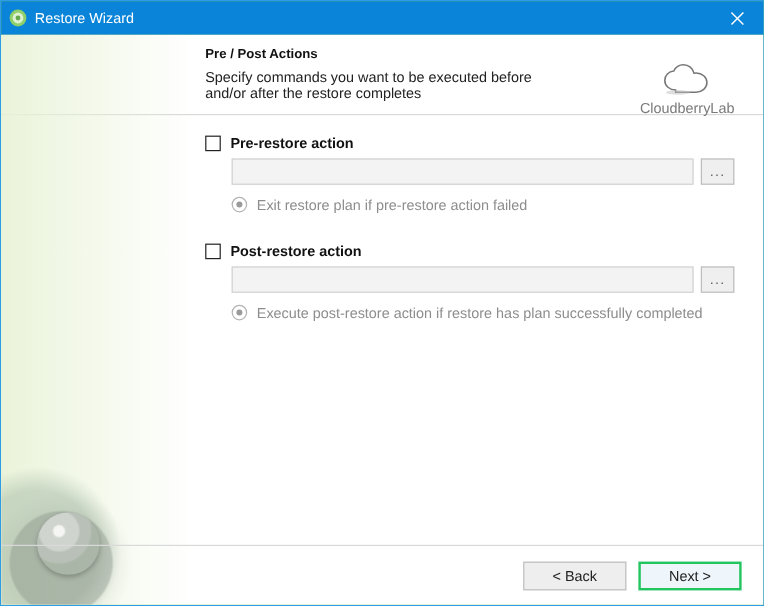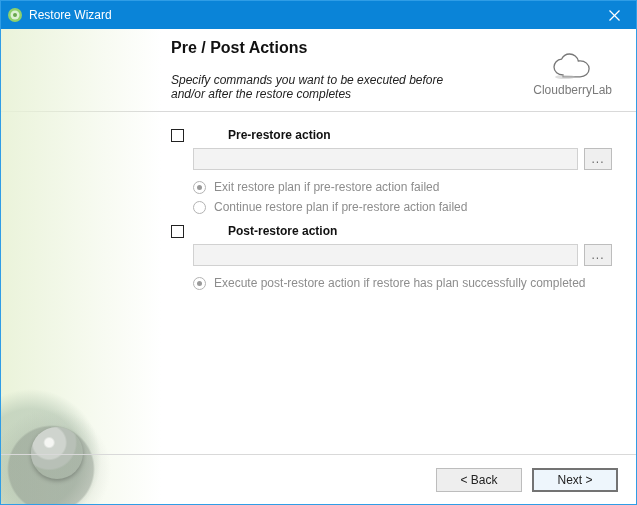--- a/index.html
+++ b/index.html
@@ -25,48 +25,48 @@
       radial-gradient(circle at 30px 430px, rgba(170,190,170,0.55) 0 50px, rgba(0,0,0,0) 70px),
       linear-gradient(90deg, rgba(232,242,214,0.9), rgba(255,255,255,0) 160px);
   }
   .decor::after{content:"";position:absolute;left:30px;top:398px;width:52px;height:52px;border-radius:50%;
     background:radial-gradient(circle at 35% 30%, #f5f6f3 0 4px, #cfd4ce 6px 16px, #b8c0b7 18px 26px, rgba(0,0,0,0) 28px);
     box-shadow:0 2px 4px rgba(0,0,0,0.25);
   }
 
   
   .header  { position:relative; padding:10px 20px 10px 170px; min-height:66px; border-top:0;}
-  .header h1 { margin:0 0 16px 0; font-size:16px; font-weight:700; color:#111; }
-  .header p  { margin:0; font-size:12px; color:#222; max-width:280px;font-style:italic; }
+  .header h1 { margin:0 0 6px 0; font-size:11px; font-weight:700; color:#111; }
+  .header p  { margin:0; font-size:12px; color:#222; max-width:280px; }
   .brand { position:absolute; right:24px; top:24px; text-align:center; }
   .brand .cloud { width:46px; height:28px; margin:0 auto; }
   .brand .btxt { font-size:12px; color:#7a7a7a; margin-top:2px; }
 
   .sep { height:1px; background:#d9d9d9; margin:0; }
 
   
   .content { position:relative; padding:14px 24px 10px 170px; flex:1; }
-  .section-title { font-weight:700; font-size:12px; color:#111; display:flex; align-items:center; margin:2px 0 6px 0;gap:36px; }
+  .section-title { font-weight:700; font-size:12px; color:#111; display:flex; align-items:center; margin:2px 0 6px 0; }
   .checkbox { width:13px; height:13px; border:1px solid #222; background:#fff; margin-right:8px; display:inline-block; }
 
   .row { display:flex; align-items:center; margin:4px 0 10px 0; padding-left:22px; }
   .txt { flex:1; height:22px; border:1px solid #d1d1d1; background:#f3f3f3; color:#888; font-size:12px; padding:2px 4px; }
   .txt[disabled]{ }
   .browse { width:28px; height:22px; margin-left:6px; border:1px solid #bdbdbd; background:#efefef; color:#666; display:flex; align-items:center; justify-content:center; font-size:12px; letter-spacing:1px; }
 
-  .radio-row { display:flex; align-items:flex-end; padding-left:22px; margin:6px 0; color:#8d8d8d; font-size:12px; }
+  .radio-row { display:flex; align-items:flex-start; padding-left:22px; margin:6px 0; color:#8d8d8d; font-size:12px; }
   .radio  { width:13px; height:13px; border:1px solid #b3b3b3; border-radius:50%; margin-right:8px; background:#fff; display:inline-flex; align-items:center; justify-content:center; }
   .radio.sel::after { content:""; width:5px; height:5px; border-radius:50%; background:#9a9a9a; display:block; }
 
   
   .footer { height:50px; border-top:1px solid #d9d9d9; display:flex; align-items:center; justify-content:flex-end; padding:16px 18px; gap:10px; position:relative; margin-left:0; }
   .footer::before { content:""; position:absolute; left:0; top:0; bottom:0; width:160px;
       background: linear-gradient(90deg, rgba(232,242,214,0.9), rgba(255,255,255,0) 160px); z-index:-1;}
   .btn { width:86px; height:24px; font-size:12px; background:#eee; border:1px solid #bdbdbd; color:#222; display:inline-flex; align-items:center; justify-content:center; }
-  .btn.primary { border:2px solid #737373; background:#eef6fc; }
+  .btn.primary { border:2px solid #22c55e; background:#eef6fc; }
 
 </style>
 </head>
 <body>
 
 <div class="window">
 
   <div class="titlebar">
     <span class="tb-icon">
       <svg viewBox="0 0 16 16">
@@ -109,26 +109,22 @@
         <span>Pre-restore action</span>
       </div>
       <div class="row">
         <input class="txt" disabled="" value="" style="">
         <span class="browse">...</span>
       </div>
       <div class="radio-row">
         <span class="radio sel"></span>
         <span>Exit restore plan if pre-restore action failed</span>
       </div>
-      <div class="radio-row">
-        <span class="radio"></span>
-        <span>Continue restore plan if pre-restore action failed</span>
-      </div>
 
-      <div class="section-title" style="margin-top:10px">
+      <div class="section-title" style="margin-top:24px">
         <span class="checkbox"></span>
         <span>Post-restore action</span>
       </div>
       <div class="row">
         <input class="txt" disabled="" value="" style="">
         <span class="browse">...</span>
       </div>
       <div class="radio-row">
         <span class="radio sel"></span>
         <span>Execute post-restore action if restore has plan successfully completed</span>

